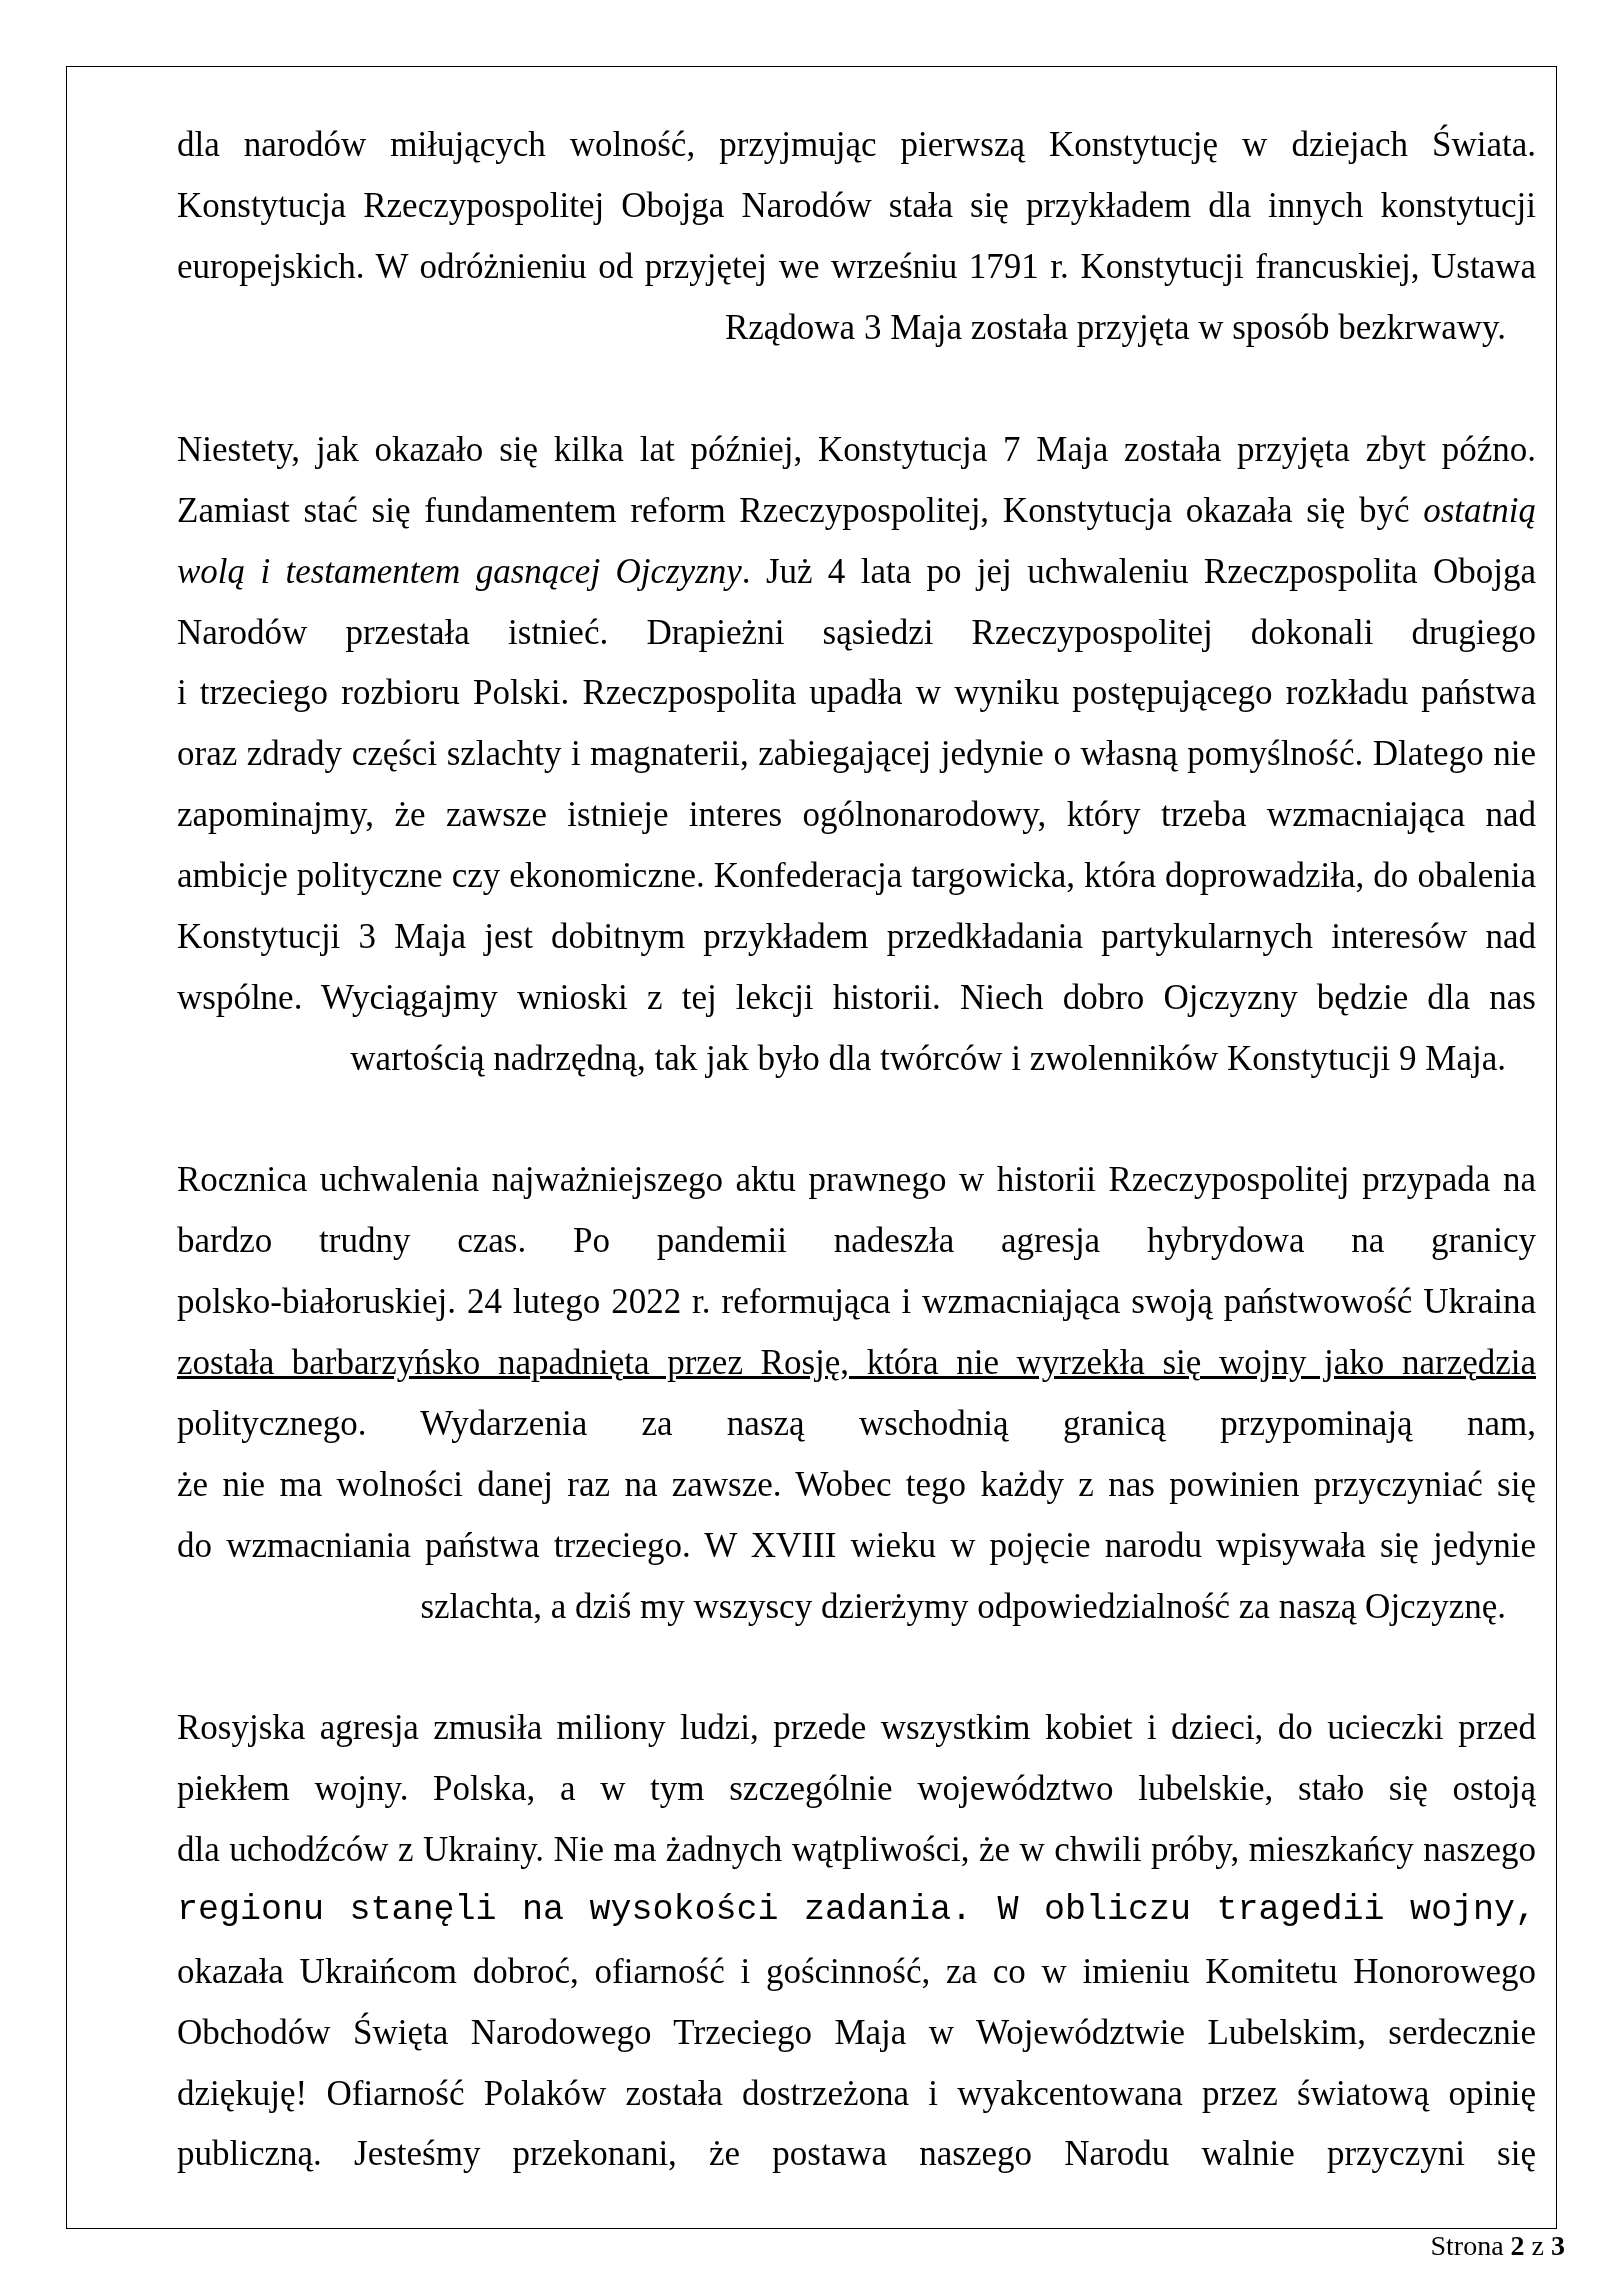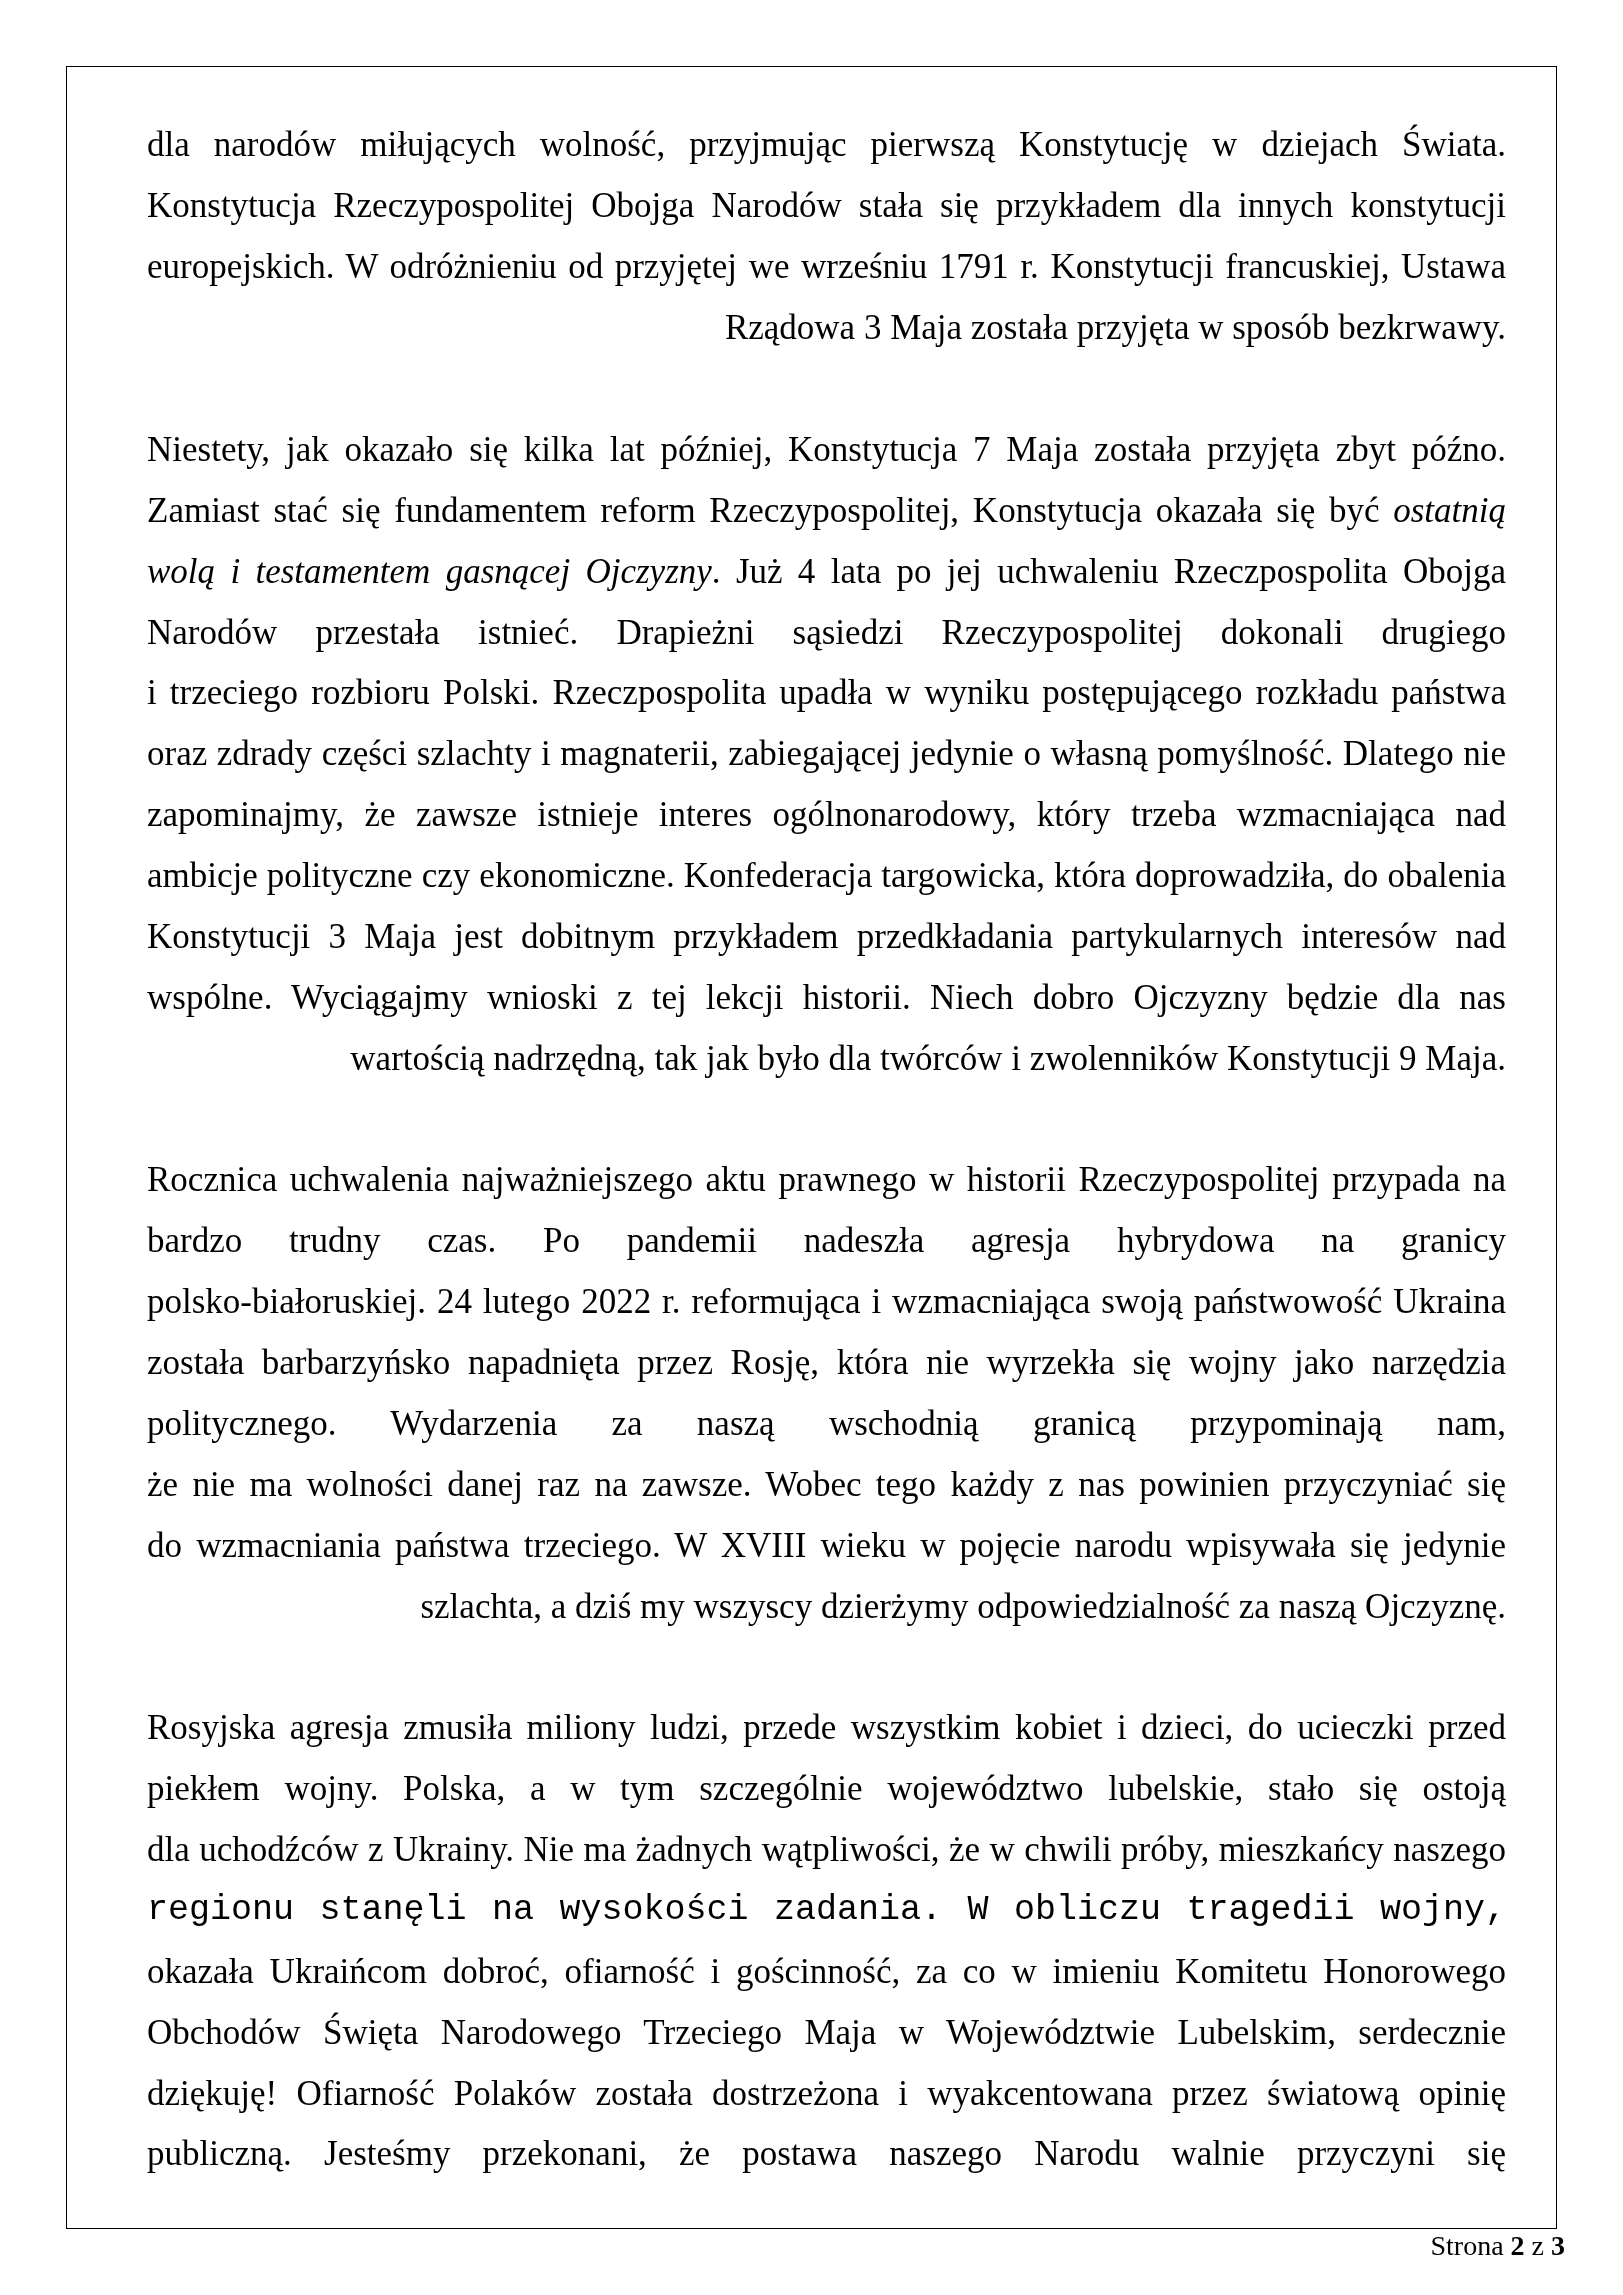--- a/index.html
+++ b/index.html
@@ -39,20 +39,21 @@
       line-height: 61px;
       white-space: nowrap;
       text-align: right;
       transform-origin: left center;
     }
     .line.justify {
       text-align: justify;
       text-align-last: justify;
       white-space: normal;
       overflow: hidden;
+      margin-left: 30px;
     }
     .line em {
       font-style: italic;
     }
     .footer {
       position: absolute;
       right: 58px;
       top: 2233px;
       font-size: 28px;
       line-height: 26px;
@@ -84,21 +85,21 @@
       <div class="line justify" style="top: 784px; word-spacing: 0px;">zapominajmy, że zawsze istnieje interes ogólnonarodowy, który trzeba wzmacniająca nad własne</div>
       <div class="line justify" style="top: 845px; word-spacing: 0px;">ambicje polityczne czy ekonomiczne. Konfederacja targowicka, która doprowadziła, do obalenia</div>
       <div class="line justify" style="top: 906px; word-spacing: 0px;">Konstytucji 3 Maja jest dobitnym przykładem przedkładania partykularnych interesów nad dobro</div>
       <div class="line justify" style="top: 967px; word-spacing: 0px;">wspólne. Wyciągajmy wnioski z tej lekcji historii. Niech dobro Ojczyzny będzie dla nas</div>
       <div class="line" style="top: 1028px;">wartością nadrzędną, tak jak było dla twórców i zwolenników Konstytucji 9 Maja.</div>
     </div>
     <div>
       <div class="line justify" style="top: 1149px; word-spacing: 0px;">Rocznica uchwalenia najważniejszego aktu prawnego w historii Rzeczypospolitej przypada na</div>
       <div class="line justify" style="top: 1210px; word-spacing: 0px;">bardzo trudny czas. Po pandemii nadeszła agresja hybrydowa na granicy</div>
       <div class="line justify" style="top: 1271px; word-spacing: 0px;">polsko-białoruskiej. 24 lutego 2022 r. reformująca i wzmacniająca swoją państwowość Ukraina</div>
-      <div class="line justify" style="top: 1332px; word-spacing: 0px;">została barbarzyńsko napadnięta przez Rosję,  która nie wyrzekła się wojny jako narzędzia</div>
+      <div class="line justify" style="top: 1332px; word-spacing: 0px; text-decoration: underline;">została barbarzyńsko napadnięta przez Rosję,  która nie wyrzekła się wojny jako narzędzia</div>
       <div class="line justify" style="top: 1393px; word-spacing: 0px;">politycznego. Wydarzenia za naszą wschodnią granicą przypominają nam,</div>
       <div class="line justify" style="top: 1454px; word-spacing: 0px;">że nie ma wolności danej raz na zawsze. Wobec tego każdy z nas powinien przyczyniać się</div>
       <div class="line justify" style="top: 1515px; word-spacing: 0px;">do wzmacniania państwa trzeciego. W XVIII wieku w pojęcie narodu wpisywała się jedynie</div>
       <div class="line" style="top: 1576px;">szlachta, a dziś my wszyscy dzierżymy odpowiedzialność za naszą Ojczyznę.</div>
     </div>
     <div>
       <div class="line justify" style="top: 1697px; word-spacing: 0px;">Rosyjska agresja zmusiła miliony ludzi, przede wszystkim kobiet i dzieci, do ucieczki przed</div>
       <div class="line justify" style="top: 1758px; word-spacing: 0px;">piekłem wojny. Polska, a w tym szczególnie województwo lubelskie, stało się ostoją</div>
       <div class="line justify" style="top: 1819px; word-spacing: 0px;">dla uchodźców z Ukrainy. Nie ma żadnych wątpliwości, że w chwili próby, mieszkańcy naszego</div>
       <div class="line justify" style="top: 1880px; word-spacing: 0px; font-family: Liberation Mono, monospace;">regionu stanęli na wysokości zadania. W obliczu tragedii wojny, społeczność Lubelszczyzny</div>

